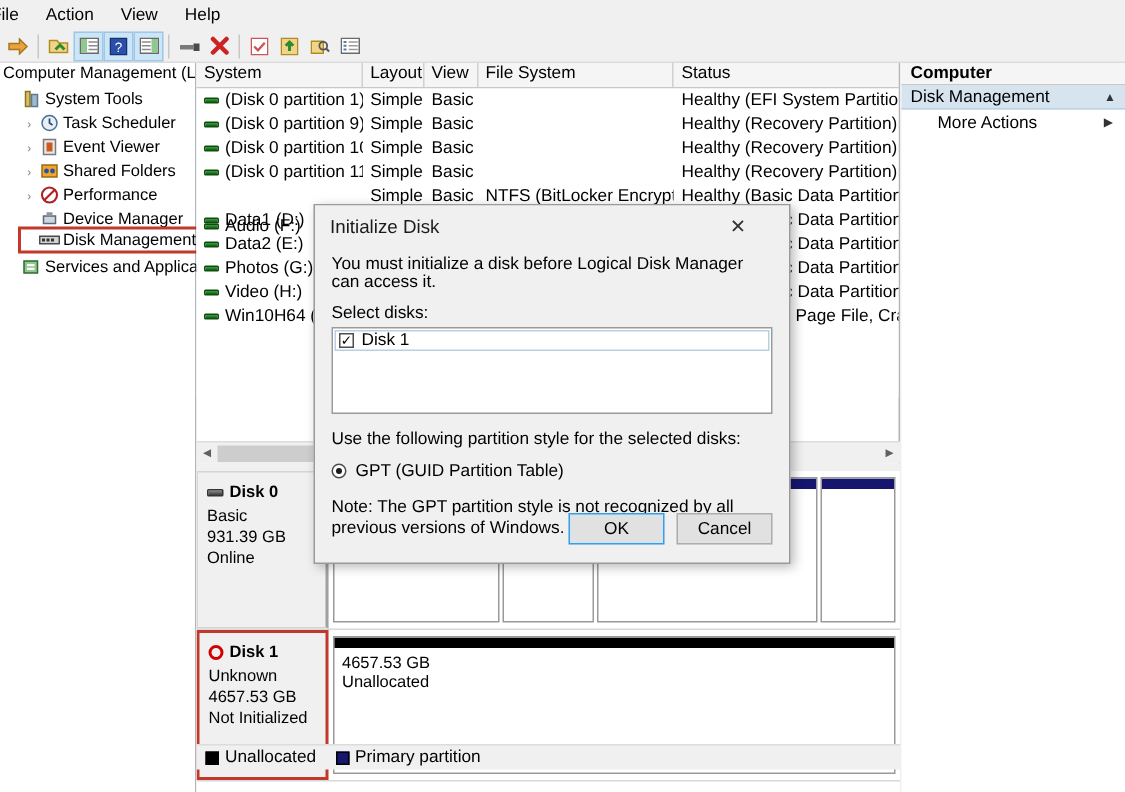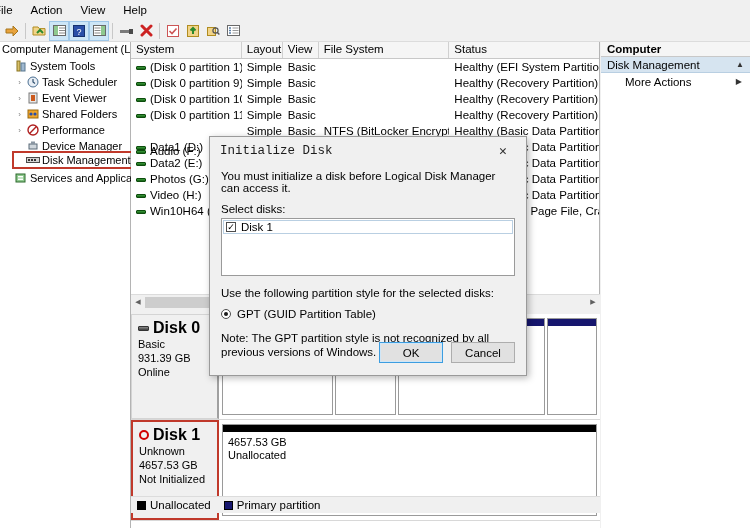--- a/index.html
+++ b/index.html
@@ -90,21 +90,21 @@
   .graph{
     position:absolute;left:0;top:272px;width:469px;height:214px;
     background:#ffffff;box-sizing:border-box;overflow:hidden;
   }
   .diskrow{display:flex;border-bottom:1px solid #d8d8d8;}
   .diskinfo{
     width:88px;box-sizing:border-box;
     background:#f0f0f0;border:1px solid #d4d4d4;border-right:2px solid #a0a0a0;
     padding:6px 0 0 6px;font-size:11px;line-height:14px;
   }
-  .diskname{font-weight:bold;font-size:16px;display:flex;align-items:center;gap:4px;margin-bottom:2px;}
+  .diskname{font-weight:bold;font-size:11px;display:flex;align-items:center;gap:4px;margin-bottom:2px;}
   .dico{display:inline-block;width:11px;height:5px;border-radius:1px;
         background:linear-gradient(#8a8a8a,#3c3c3c);border:1px solid #333;box-sizing:border-box;}
   .warn-ico{display:inline-block;width:10px;height:10px;border:2px solid #d00000;border-radius:50%;box-sizing:border-box;}
   .parts{flex:1;padding:4px 3px 4px 3px;box-sizing:border-box;display:flex;gap:2px;}
   .part{
     border:1px solid #9a9a9a;box-sizing:border-box;background:#ffffff;
     font-size:11px;padding:4px 0 0 5px;position:relative;overflow:hidden;
   }
   .part .cap{height:7px;margin:-4px -1px 4px -6px;}
   .pl{line-height:13px;}
@@ -140,21 +140,21 @@
 
   
   .dialog{
     position:absolute;left:209px;top:136px;width:318px;height:240px;
     background:#f0f0f0;border:1px solid #9a9a9a;
     box-shadow:2px 2px 7px rgba(0,0,0,.28);
     box-sizing:border-box;
   }
   .dlg-title{
     height:27px;display:flex;align-items:center;justify-content:space-between;
-    padding:0 5px 0 10px;background:#f0f0f0;box-sizing:border-box;font-family:Liberation Mono, monospace;
+    padding:0 16px 0 10px;background:#f0f0f0;box-sizing:border-box;
   }
   .dlg-title-text{font-size:12.5px;color:#1b1b1b;}
   .dlg-close{
     width:36px;height:26px;display:flex;align-items:center;justify-content:center;
     font-size:13px;color:#333;cursor:default;
   }
   .dlg-body{padding:6px 11px 0 11px;font-size:11.5px;box-sizing:border-box;}
   .dlg-line{margin-bottom:9px;}
   .dlg-label{margin-bottom:3px;}
   .disklist{

